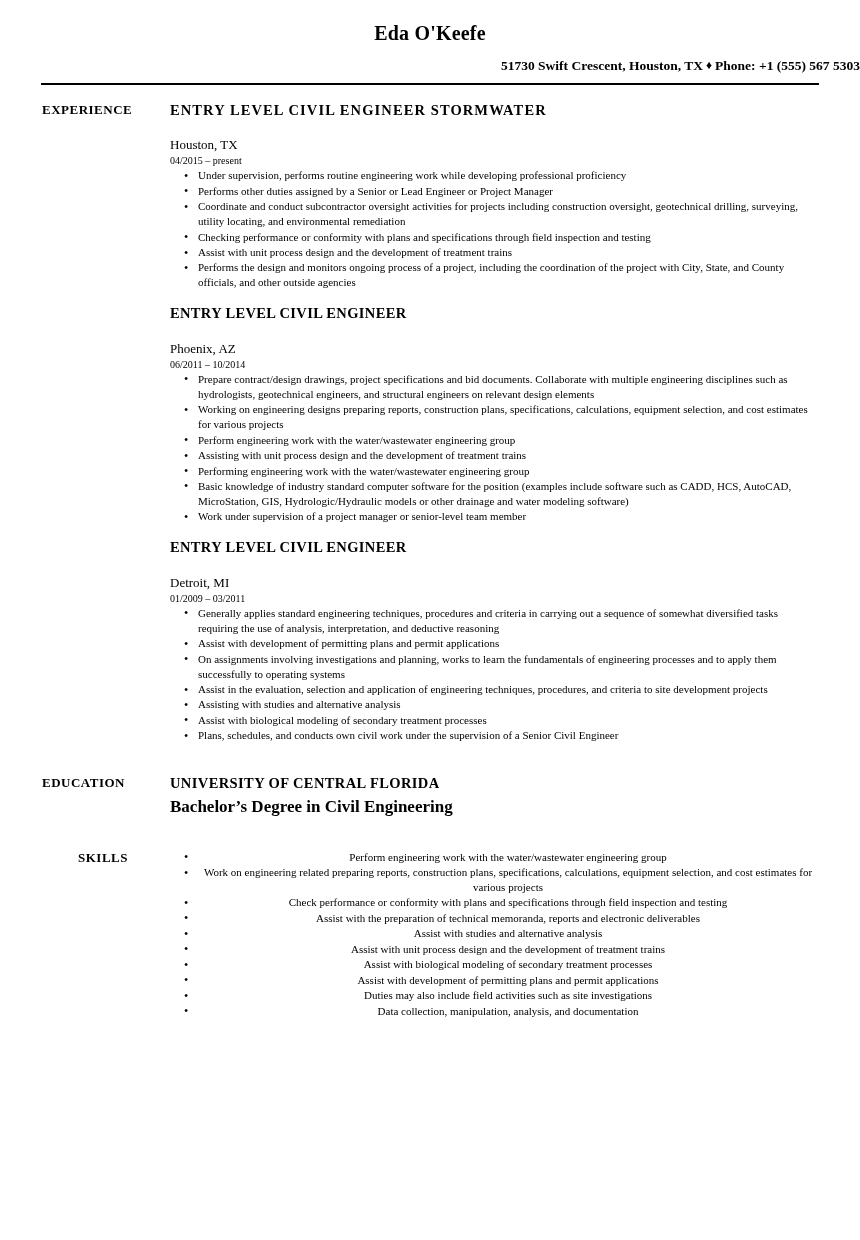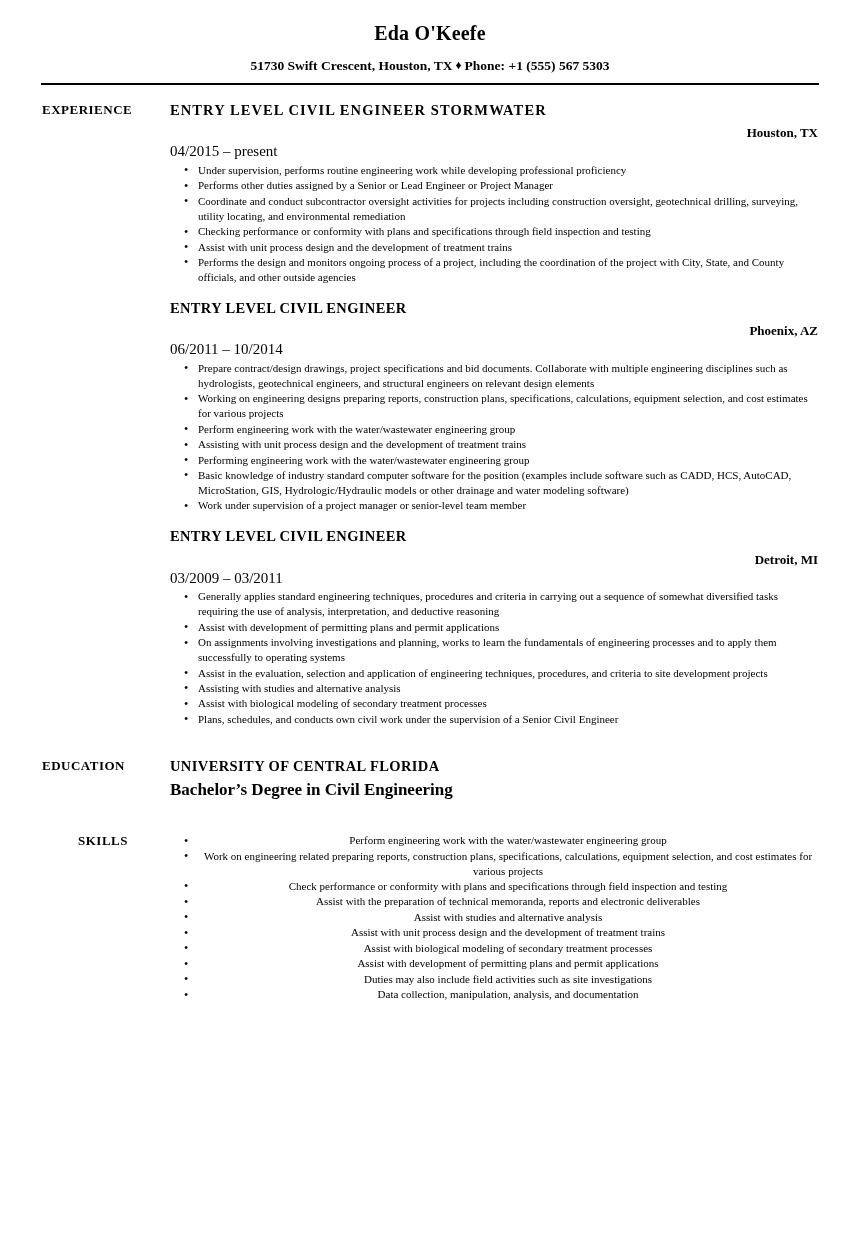--- a/index.html
+++ b/index.html
@@ -31,20 +31,21 @@
     font-size: 20px;
     font-weight: bold;
     letter-spacing: 0.2px;
     line-height: 1.15;
   }
   .cand-contact {
     font-size: 13.5px;
     font-weight: bold;
     margin-top: 13px;
     line-height: 1.15;
+    text-align: right;
   }
   .contact-sep {
     display: inline-block;
     padding: 0 3px;
     font-size: 12px;
     position: relative;
     top: -1px;
   }
   .header-rule {
     margin: 9px auto 0 auto;
@@ -86,27 +87,26 @@
     font-size: 14.5px;
     font-weight: bold;
     letter-spacing: 1.1px;
     line-height: 1.28;
   }
   .job-title.tight {
     letter-spacing: 0.35px;
   }
   .job-location {
     font-size: 13px;
-    font-weight: bold;
+    font-weight: normal;
     line-height: 1.3;
-    margin-top: 6px;
-    text-align: right;
+    margin-top: 18px;
   }
   .job-dates {
-    font-size: 15px;
+    font-size: 10px;
     line-height: 1.3;
     margin-top: 0px;
     font-family: Liberation Serif, serif;
   }
 
   
   ul.bullets {
     list-style: none;
     margin: 1px 0 0 0;
     padding: 0;
@@ -189,21 +189,21 @@
             <li>Assisting with unit process design and the development of treatment trains</li>
             <li>Performing engineering work with the water/wastewater engineering group</li>
             <li>Basic knowledge of industry standard computer software for the position (examples include software such as CADD, HCS, AutoCAD, MicroStation, GIS, Hydrologic/Hydraulic models or other drainage and water modeling software)</li>
             <li>Work under supervision of a project manager or senior-level team member</li>
           </ul>
         </div>
 
         <div class="job">
           <div class="job-title tight">ENTRY LEVEL CIVIL ENGINEER</div>
           <div class="job-location">Detroit, MI</div>
-          <div class="job-dates">03/2009 – 03/2011</div>
+          <div class="job-dates">01/2009 – 03/2011</div>
           <ul class="bullets">
             <li>Generally applies standard engineering techniques, procedures and criteria in carrying out a sequence of somewhat diversified tasks requiring the use of analysis, interpretation, and deductive reasoning</li>
             <li>Assist with development of permitting plans and permit applications</li>
             <li>On assignments involving investigations and planning, works to learn the fundamentals of engineering processes and to apply them successfully to operating systems</li>
             <li>Assist in the evaluation, selection and application of engineering techniques, procedures, and criteria to site development projects</li>
             <li>Assisting with studies and alternative analysis</li>
             <li>Assist with biological modeling of secondary treatment processes</li>
             <li>Plans, schedules, and conducts own civil work under the supervision of a Senior Civil Engineer</li>
           </ul>
         </div>

